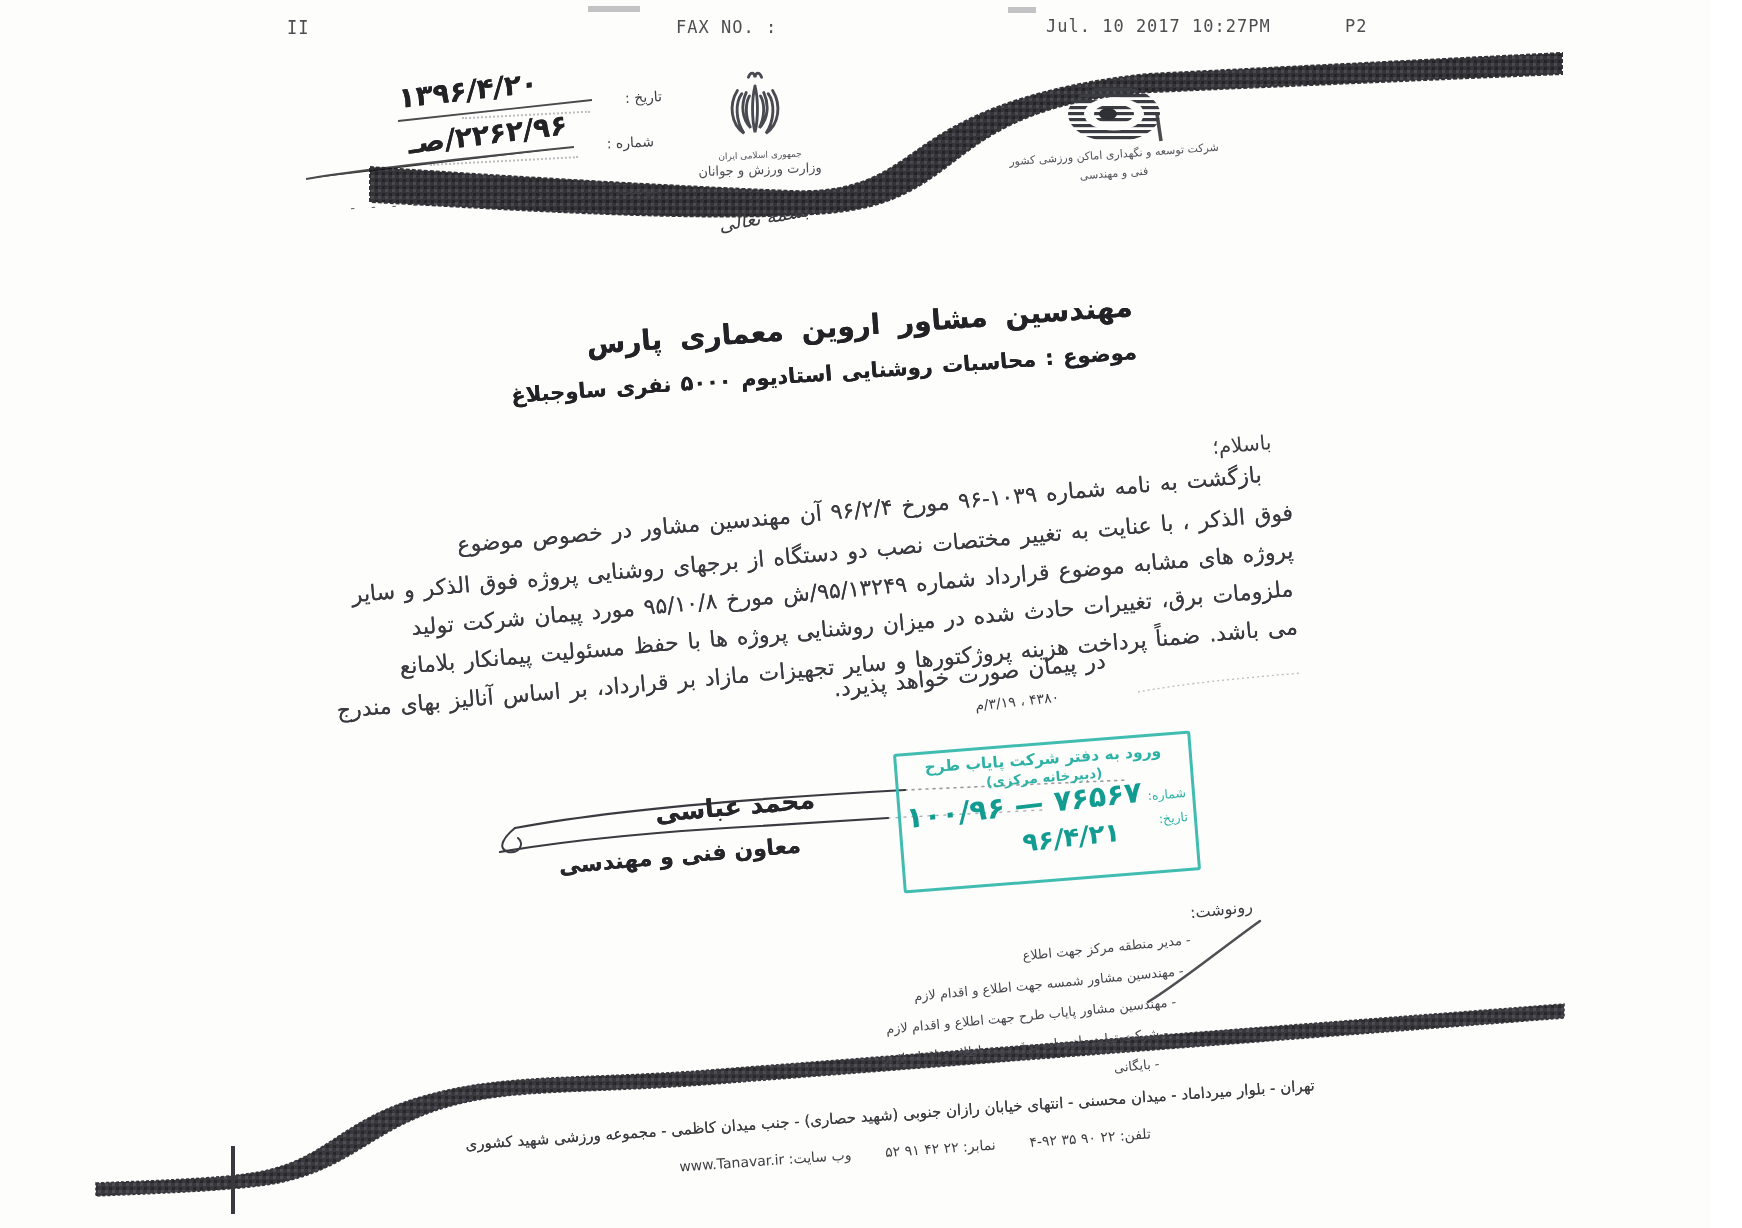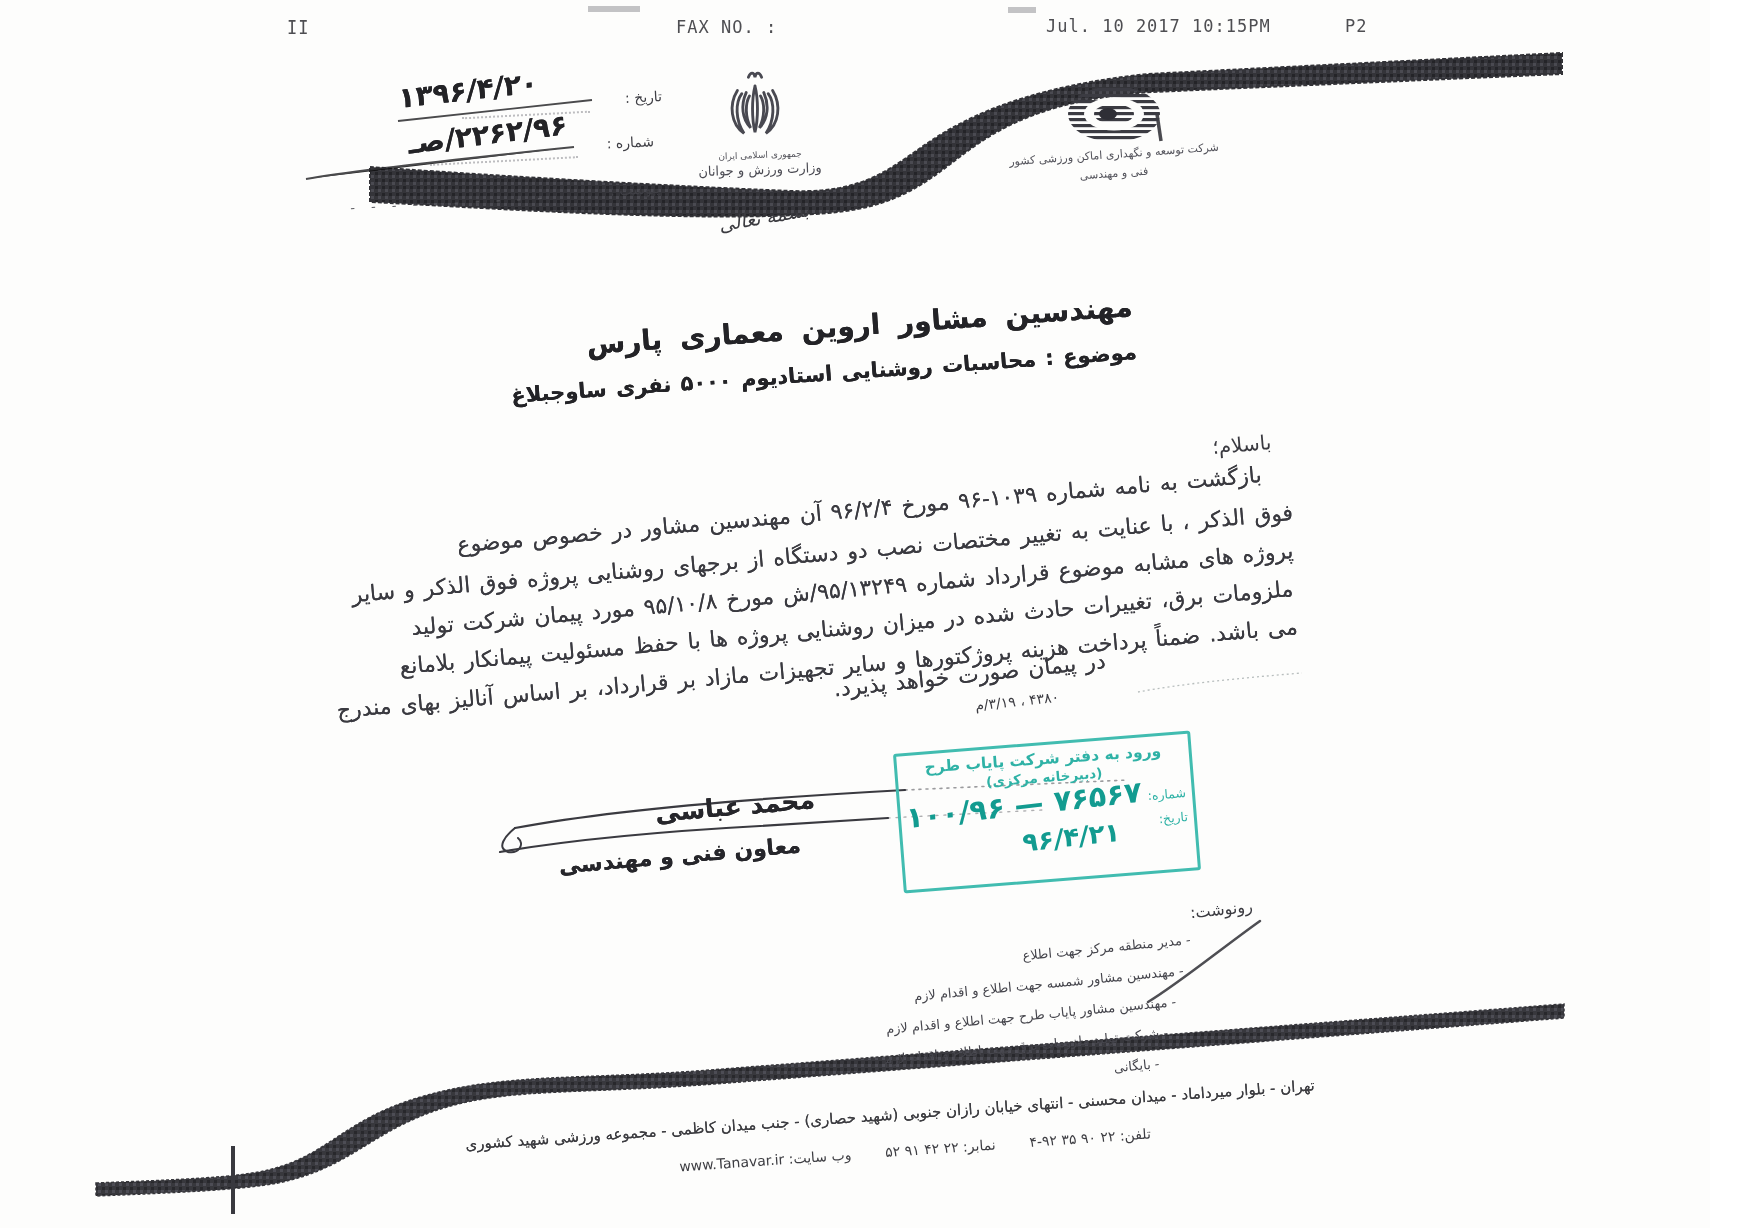--- a/index.html
+++ b/index.html
@@ -64,21 +64,21 @@
       <path d="M888,818 L1042,810" stroke-width="1.4" stroke-dasharray="2,6" opacity="0.4"></path>
     </g>
 
     <path d="M1138,692 C1180,684 1240,678 1302,673" stroke="#9aa3a3" stroke-width="1.3" stroke-dasharray="2,3" fill="none" opacity="0.7"></path>
 
     <path d="M1148,1002 C1178,984 1222,948 1260,921" stroke="#2f2f35" stroke-width="2.5" fill="none" stroke-linecap="round" opacity="0.85"></path>
   </svg>
 
   <span class="t fax z2" style="left:287px;top:17px;transform:scaleY(1.15);">II</span>
   <span class="t fax z2" style="left:676px;top:17px;">FAX NO. :</span>
-  <span class="t fax z2" style="left:1046px;top:16px;">Jul. 10 2017 10:15PM</span>
+  <span class="t fax z2" style="left:1046px;top:16px;">Jul. 10 2017 10:27PM</span>
   <span class="t fax z2" style="left:1345px;top:16px;">P2</span>
 
   <span class="t fa lh-label z2" style="left:590px;top:90px;width:72px;text-align:right;">تاریخ :</span>
   <span class="rule z2" style="left:462px;top:114px;width:128px;"></span>
   <span class="t hand z2" style="left:398px;top:74px;font-size:28px;transform:rotate(-6.5deg) skewX(-6deg);direction:ltr;">۱۳۹۶/۴/۲۰</span>
 
   <span class="t fa lh-label z2" style="left:582px;top:135px;width:72px;text-align:right;">شماره :</span>
   <span class="rule z2" style="left:430px;top:160px;width:148px;"></span>
   <span class="t fa hand z2" style="left:408px;top:118px;font-size:28px;transform:rotate(-7deg) skewX(-4deg);">۲۲۶۲/۹۶/صـ</span>
 

